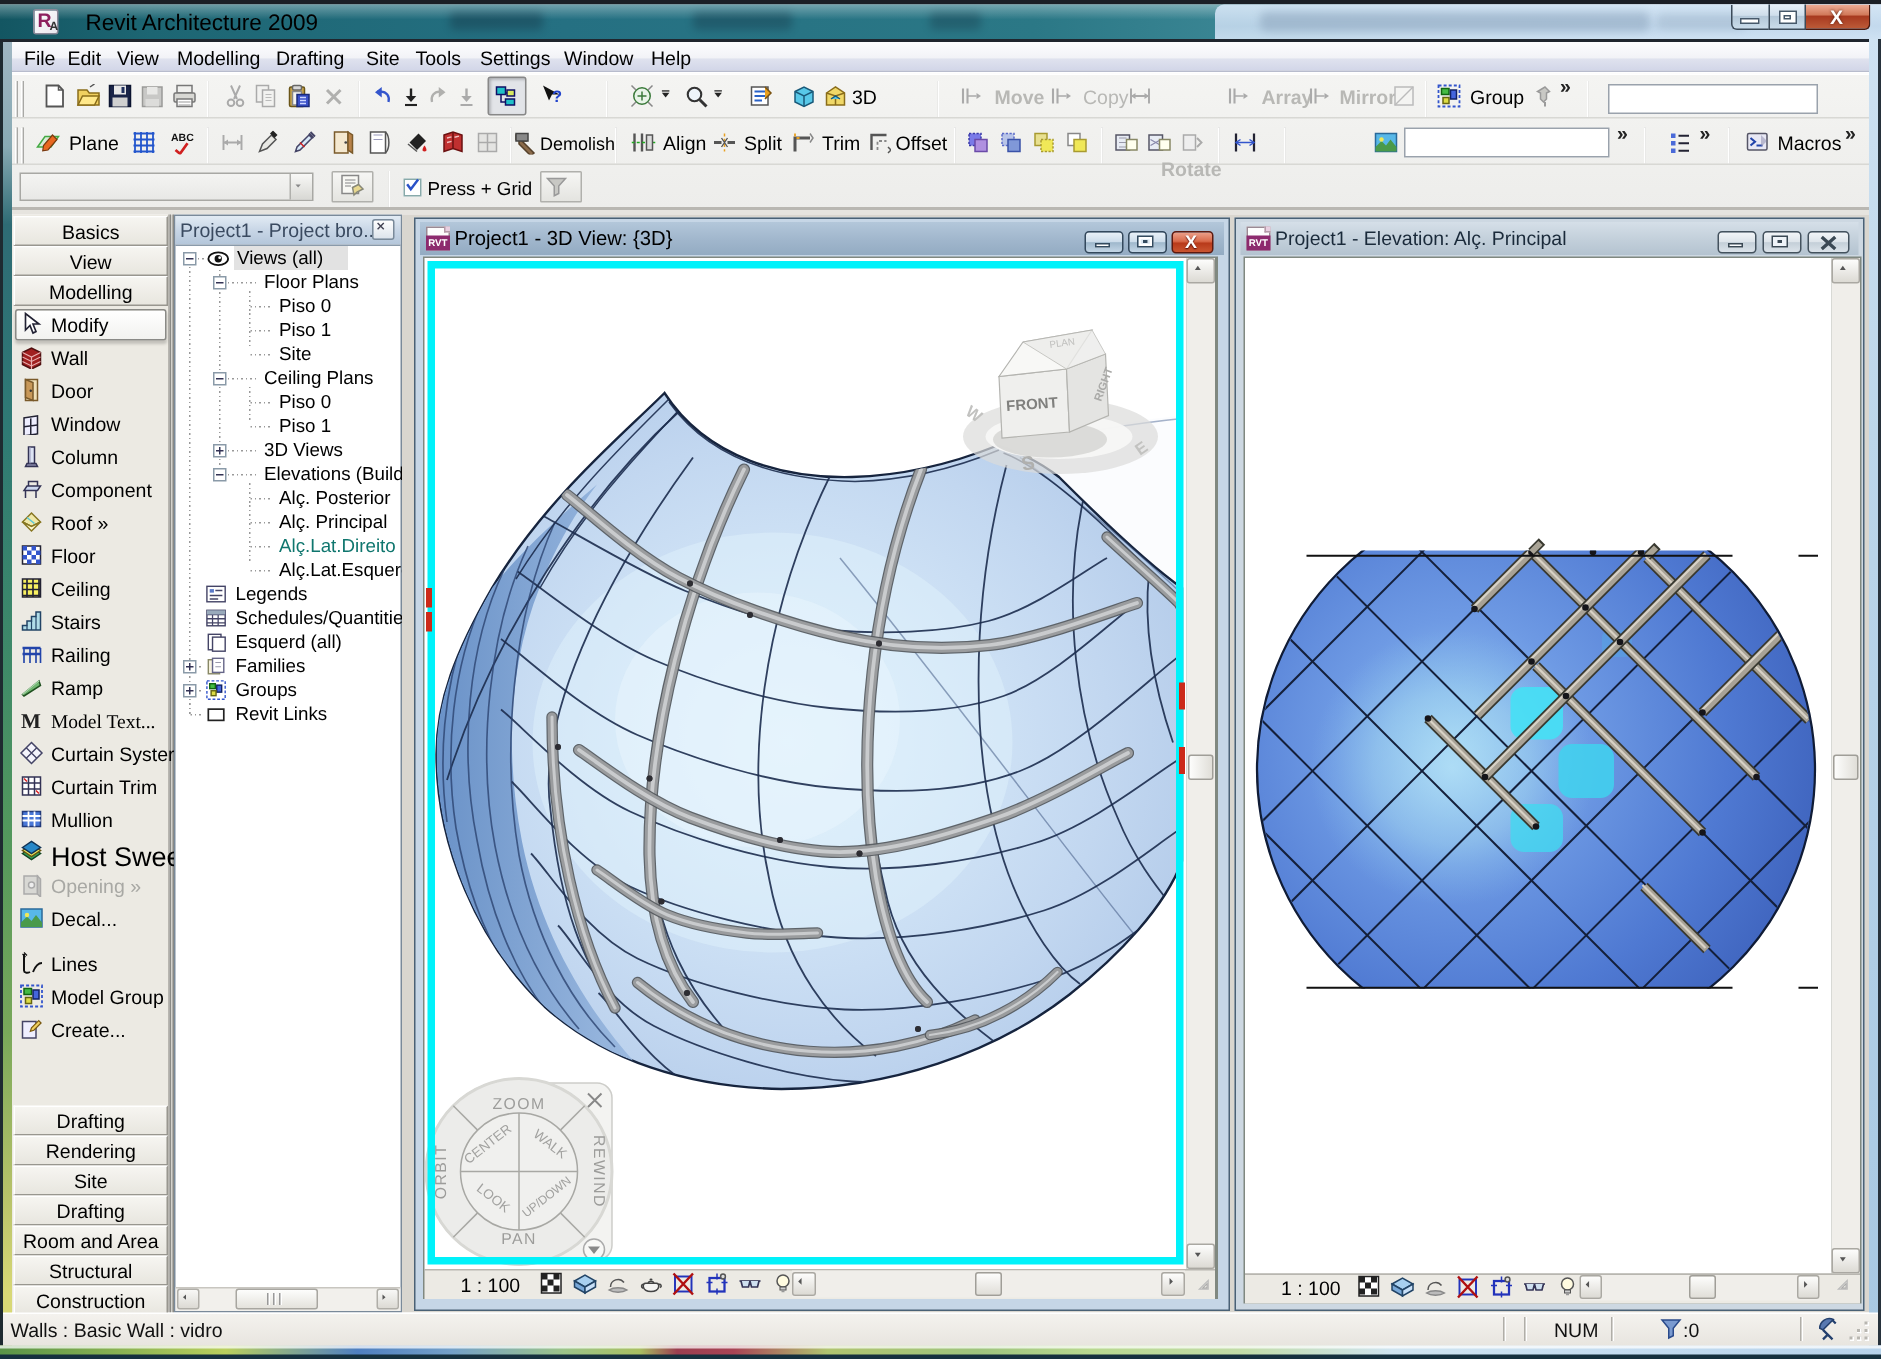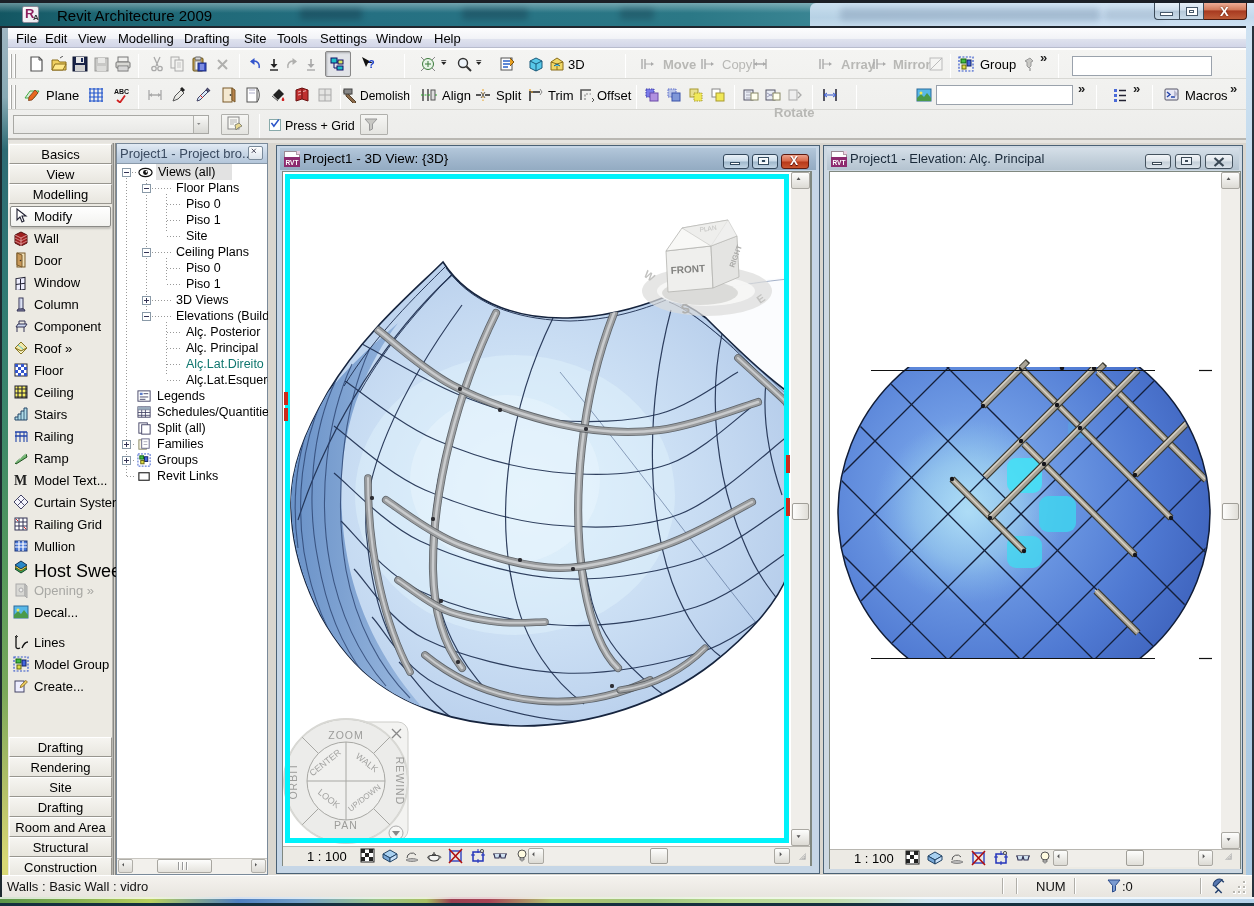--- a/index.html
+++ b/index.html
@@ -458,32 +458,32 @@
   </svg>
 <span class="tx" style="left:34px;top:429px;font-size:13px;color:#000;">Railing</span>
 <svg class="abs" style="left:13px;top:450px;" width="16" height="16" viewBox="0 0 16 16">
     <path d="M2 13L13 4l1 3-11 7z" fill="#70b870" stroke="#205020"></path>
     <path d="M2 13l11-9" stroke="#a8d8a8"></path>
   </svg>
 <span class="tx" style="left:34px;top:451px;font-size:13px;color:#000;">Ramp</span>
 <svg class="abs" style="left:13px;top:472px;" width="16" height="16" viewBox="0 0 16 16">
     <text x="1" y="13" font-size="14" font-weight="bold" font-family="Liberation Serif" fill="#222">M</text>
   </svg>
-<span class="tx" style="left:34px;top:473px;font-size:13px;color:#000;">Model Text...</span>
+<span class="tx" style="left:34px;top:473px;font-size:13px;color:#000;font-family:Liberation Serif, serif;">Model Text...</span>
 <svg class="abs" style="left:13px;top:494px;" width="16" height="16" viewBox="0 0 16 16">
     <path d="M8 1l7 7-7 7-7-7z" fill="#f4f4fc" stroke="#446"></path>
     <path d="M4.5 4.5l7 7M11.5 4.5l-7 7" stroke="#446" stroke-width=".9"></path>
   </svg>
 <span class="tx" style="left:34px;top:495px;font-size:13px;color:#000;">Curtain Syster</span>
 <svg class="abs" style="left:13px;top:516px;" width="16" height="16" viewBox="0 0 16 16">
     <rect x="2" y="2" width="12" height="12" fill="#fff" stroke="#335"></rect>
     <path d="M6 2v12M10 2v12M2 6h12M2 10h12" stroke="#335"></path>
     <path d="M3 3l2 2M11 11l2 2" stroke="#d22"></path>
   </svg>
-<span class="tx" style="left:34px;top:517px;font-size:13px;color:#000;">Railing Grid</span>
+<span class="tx" style="left:34px;top:517px;font-size:13px;color:#000;">Curtain Trim</span>
 <svg class="abs" style="left:13px;top:538px;" width="16" height="16" viewBox="0 0 16 16">
     <rect x="2" y="3" width="12" height="10" fill="#4a78d8" stroke="#223a7a"></rect>
     <path d="M2 6h12M2 9h12M6 3v10M10 3v10" stroke="#fff" stroke-width="1.2"></path>
   </svg>
 <span class="tx" style="left:34px;top:539px;font-size:13px;color:#000;">Mullion</span>
 <svg class="abs" style="left:13px;top:560px;" width="16" height="16" viewBox="0 0 16 16">
     <path d="M2 9l6-4 6 4-6 4z" fill="#30a860" stroke="#114422"></path>
     <path d="M2 7l6-4 6 4-6 4z" fill="#f0e858" stroke="#665511"></path>
     <path d="M2 5l6-4 6 4-6 4z" fill="#2888c8" stroke="#113355"></path>
   </svg>
@@ -602,21 +602,21 @@
 <svg class="abs" style="left:137px;top:405px;" width="15" height="15" viewBox="0 0 16 16">
     <rect x="1" y="2" width="13" height="11" fill="#fff" stroke="#446"></rect>
     <path d="M1 5h13M1 8h13M1 11h13M5 2v11M9 2v11" stroke="#446" stroke-width=".9"></path>
     <rect x="1" y="2" width="13" height="3" fill="#9ab"></rect>
   </svg>
 <span class="tx" style="left:157px;top:405px;font-size:12.5px;color:#000;">Schedules/Quantitie</span>
 <svg class="abs" style="left:137px;top:421px;" width="15" height="15" viewBox="0 0 16 16">
     <rect x="2" y="2" width="9" height="11" fill="#fff" stroke="#446"></rect>
     <rect x="5" y="4" width="9" height="10" fill="#fff" stroke="#446"></rect>
   </svg>
-<span class="tx" style="left:157px;top:421px;font-size:12.5px;color:#000;">Split (all)</span>
+<span class="tx" style="left:157px;top:421px;font-size:12.5px;color:#000;">Esquerd (all)</span>
 <div class="abs" style="left:122px;top:440px;width:9px;height:9px;background:#fff;border:1px solid #8a9aa8;"></div>
 <div class="abs" style="left:124px;top:444px;width:5px;height:1px;background:#335;"></div>
 <div class="abs" style="left:126px;top:442px;width:1px;height:5px;background:#335;"></div>
 <svg class="abs" style="left:137px;top:437px;" width="15" height="15" viewBox="0 0 16 16">
     <rect x="2" y="3" width="8" height="10" fill="#f8f4e0" stroke="#886"></rect>
     <rect x="5" y="2" width="8" height="10" fill="#fff" stroke="#668"></rect>
     <path d="M7 5h4M7 8h4" stroke="#99a" stroke-width=".8"></path>
   </svg>
 <span class="tx" style="left:157px;top:437px;font-size:12.5px;color:#000;">Families</span>
 <div class="abs" style="left:122px;top:456px;width:9px;height:9px;background:#fff;border:1px solid #8a9aa8;"></div>

